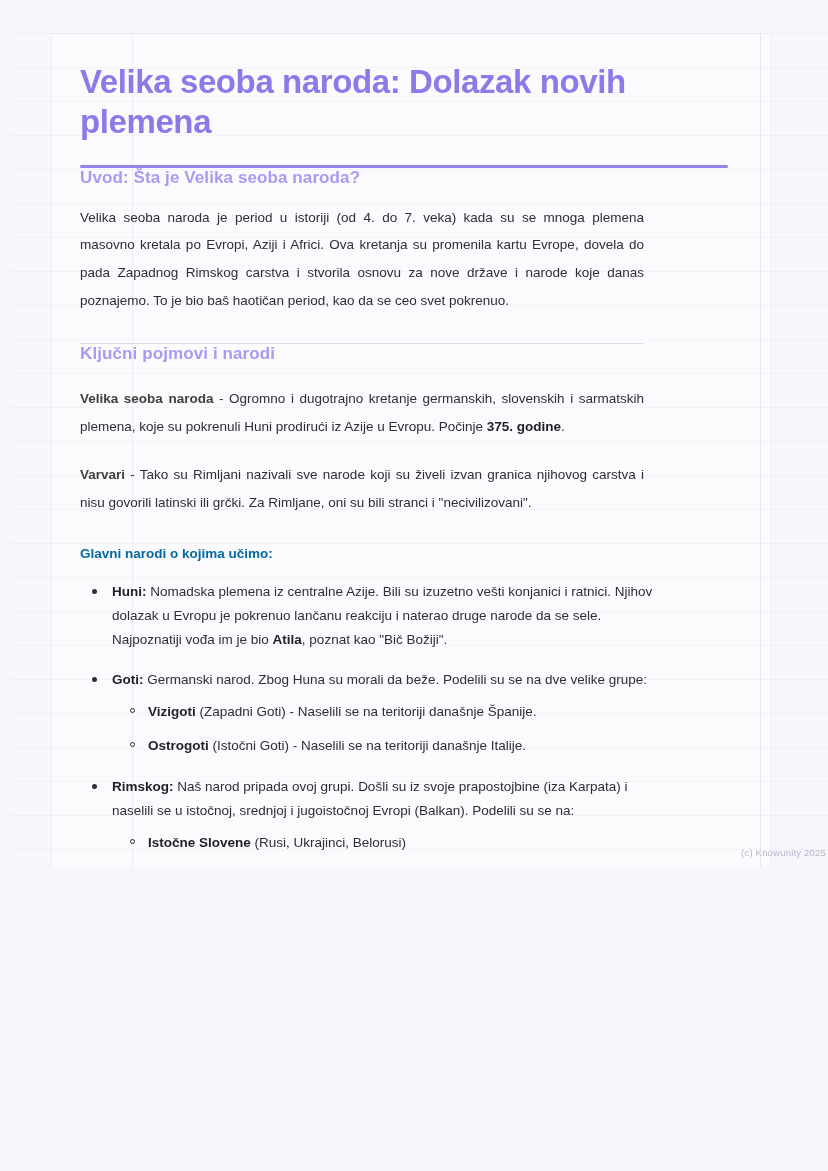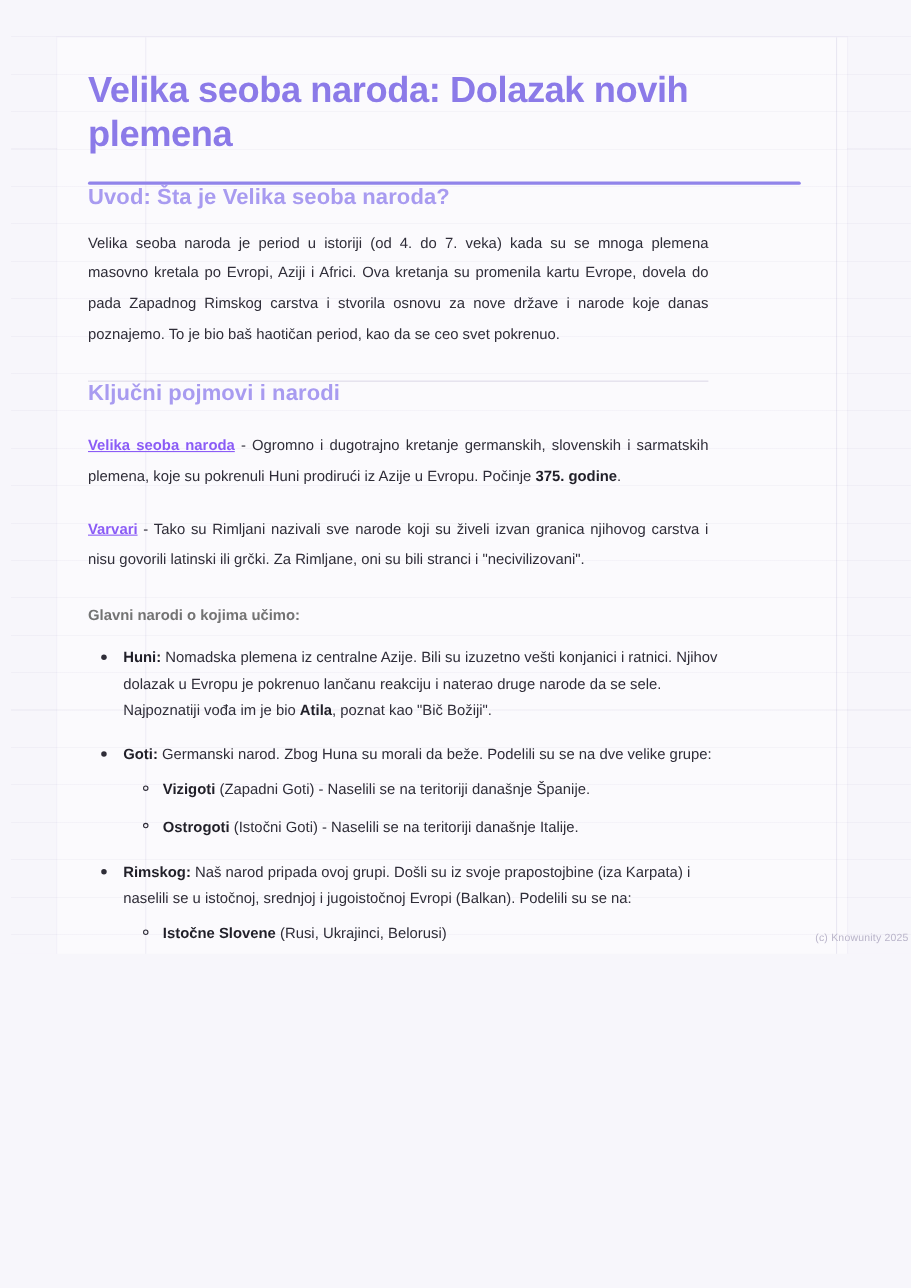--- a/index.html
+++ b/index.html
@@ -89,21 +89,21 @@
   }
   .title-rule {
     margin-top: 22px;
     width: 648px;
     height: 3px;
     background: #9184ea;
     border-radius: 2px;
   }
   h2.section-heading {
     margin: 0;
-    font-size: 20px;
+    font-size: 17px;
     font-weight: 700;
     color: #a89bf0;
     letter-spacing: 0.1px;
   }
   .s-intro-head { margin-top: 40px; }
   .body-text {
     margin: 0;
     font-size: 13.5px;
     line-height: 2.07;
     color: #2f2d38;
@@ -114,28 +114,28 @@
   .divider {
     margin-top: 28px;
     width: 564px;
     height: 1px;
     background: rgba(120,110,160,0.22);
   }
   .s-terms-head { margin-top: 32px; }
   .p-term { margin-top: 20px; }
   .p-term.first { margin-top: 21px; }
   b, strong { font-weight: 700; color: #201f28; }
-  .lead-label { font-weight: 700; color: #8b5cf6; text-decoration: underline; }
+  .lead-label { font-weight: 700; color: #404040; }
   .list-intro {
     margin: 0;
     margin-top: 26px;
     font-size: 13.5px;
     line-height: 1.7;
     font-weight: 700;
-    color: #737373;
+    color: #0369a1;
   }
   ul.bullets {
     margin: 0;
     margin-top: 14px;
     padding-left: 20px;
     list-style: none;
   }
   ul.bullets > li {
     position: relative;
     font-size: 13.5px;

